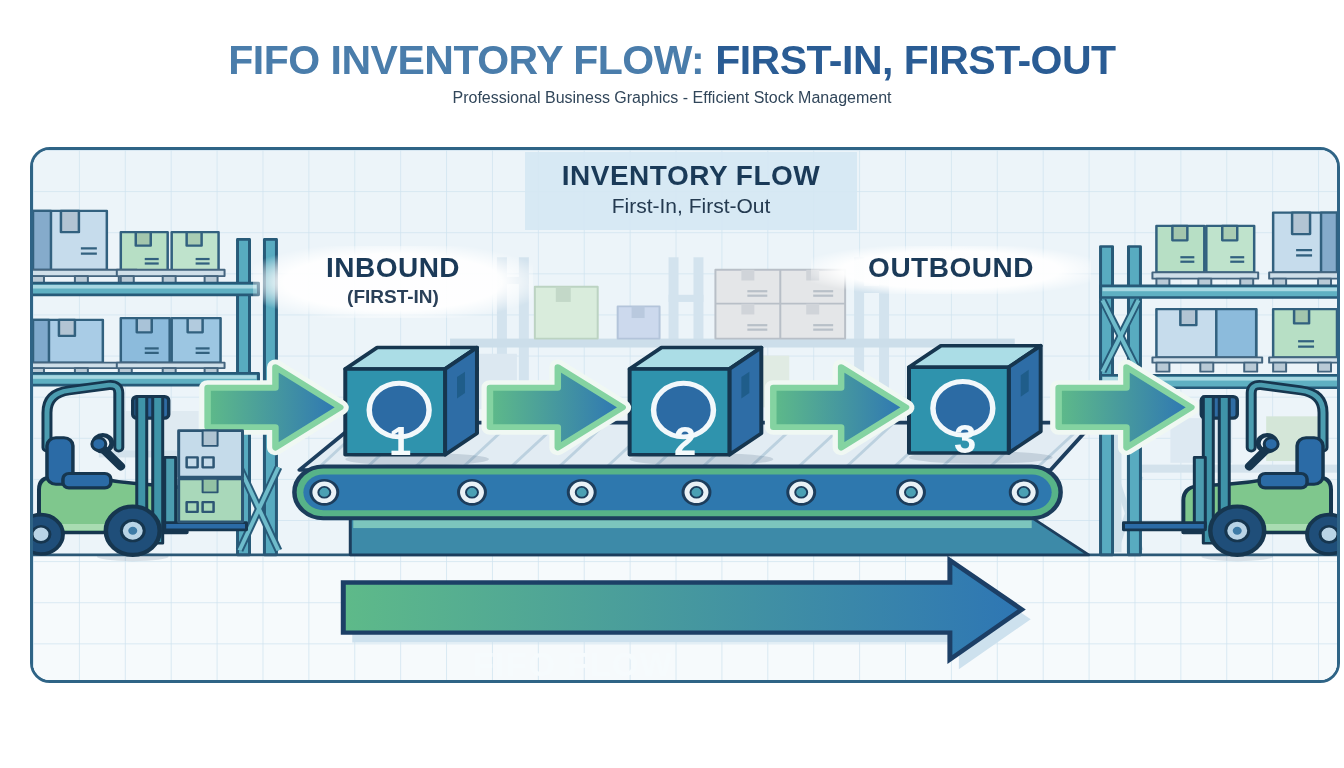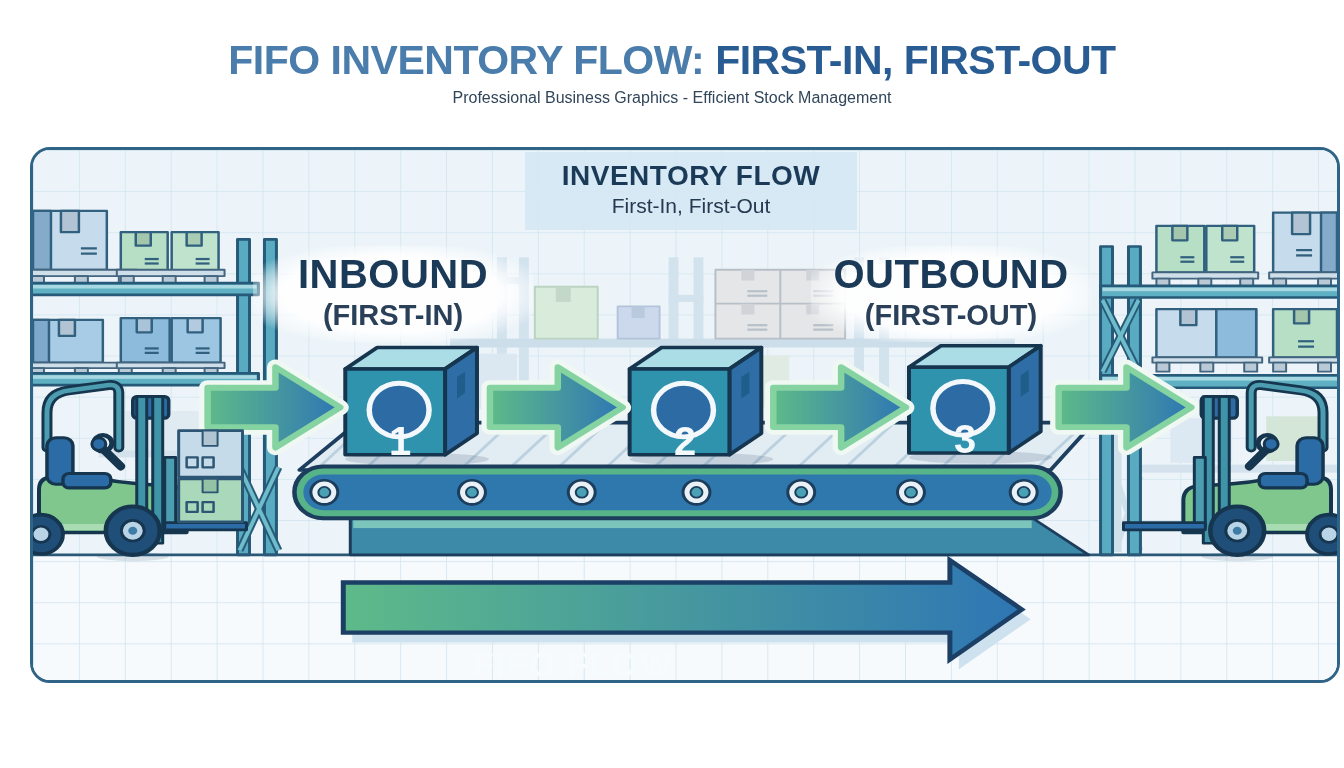--- a/index.html
+++ b/index.html
@@ -25,22 +25,22 @@
   .overlay{position:absolute;z-index:2;}
   .banner{
     left:492px;top:2px;width:332px;height:78px;text-align:center;
     background:rgba(213,231,243,0.92);padding-top:8px;box-sizing:border-box;
   }
   .banner .bt{font-size:28px;font-weight:800;color:#1a3a58;letter-spacing:0.5px;}
   .banner .bs{font-size:21px;font-weight:500;color:#243a50;margin-top:2px;}
   .side-label{width:280px;text-align:center;top:96px;
     background:radial-gradient(ellipse at center, rgba(255,255,255,0.95) 55%, rgba(255,255,255,0) 80%);
     padding:6px 0 10px 0;}
-  .side-label .l1{font-size:40px;font-weight:800;color:#1b3a58;letter-spacing:0.5px;}
-  .side-label .l2{font-size:29px;font-weight:600;color:#2a4058;margin-top:2px;}
+  .side-label .l1{font-size:28px;font-weight:800;color:#1b3a58;letter-spacing:0.5px;}
+  .side-label .l2{font-size:19px;font-weight:600;color:#2a4058;margin-top:2px;}
   .inbound{left:220px;}
   .outbound{left:778px;}
   .stnum{
     width:62px;height:62px;display:flex;align-items:center;justify-content:center;
     font-size:40px;font-weight:700;color:#f4fafc;
   }
   .fifo-label{
     left:440px;top:491px;width:400px;height:46px;line-height:46px;text-align:left;
     font-size:34px;font-weight:800;color:#f6fbfd;letter-spacing:1.5px;
   }
@@ -410,21 +410,20 @@
       <div class="bs">First-In, First-Out</div>
     </div>
 
     <div class="overlay side-label inbound">
       <div class="l1">INBOUND</div>
       <div class="l2">(FIRST-IN)</div>
     </div>
 
     <div class="overlay side-label outbound">
       <div class="l1">OUTBOUND</div>
-      <div class="l2">(FIRST-OUT)</div>
     </div>
 
     <div class="overlay stnum" style="left:336px;top:260px;">1</div>
     <div class="overlay stnum" style="left:621px;top:260px;">2</div>
     <div class="overlay stnum" style="left:901px;top:258px;">3</div>
 
     <div class="overlay fifo-label">FIFO FLOW</div>
   </div>
 
 </div>

